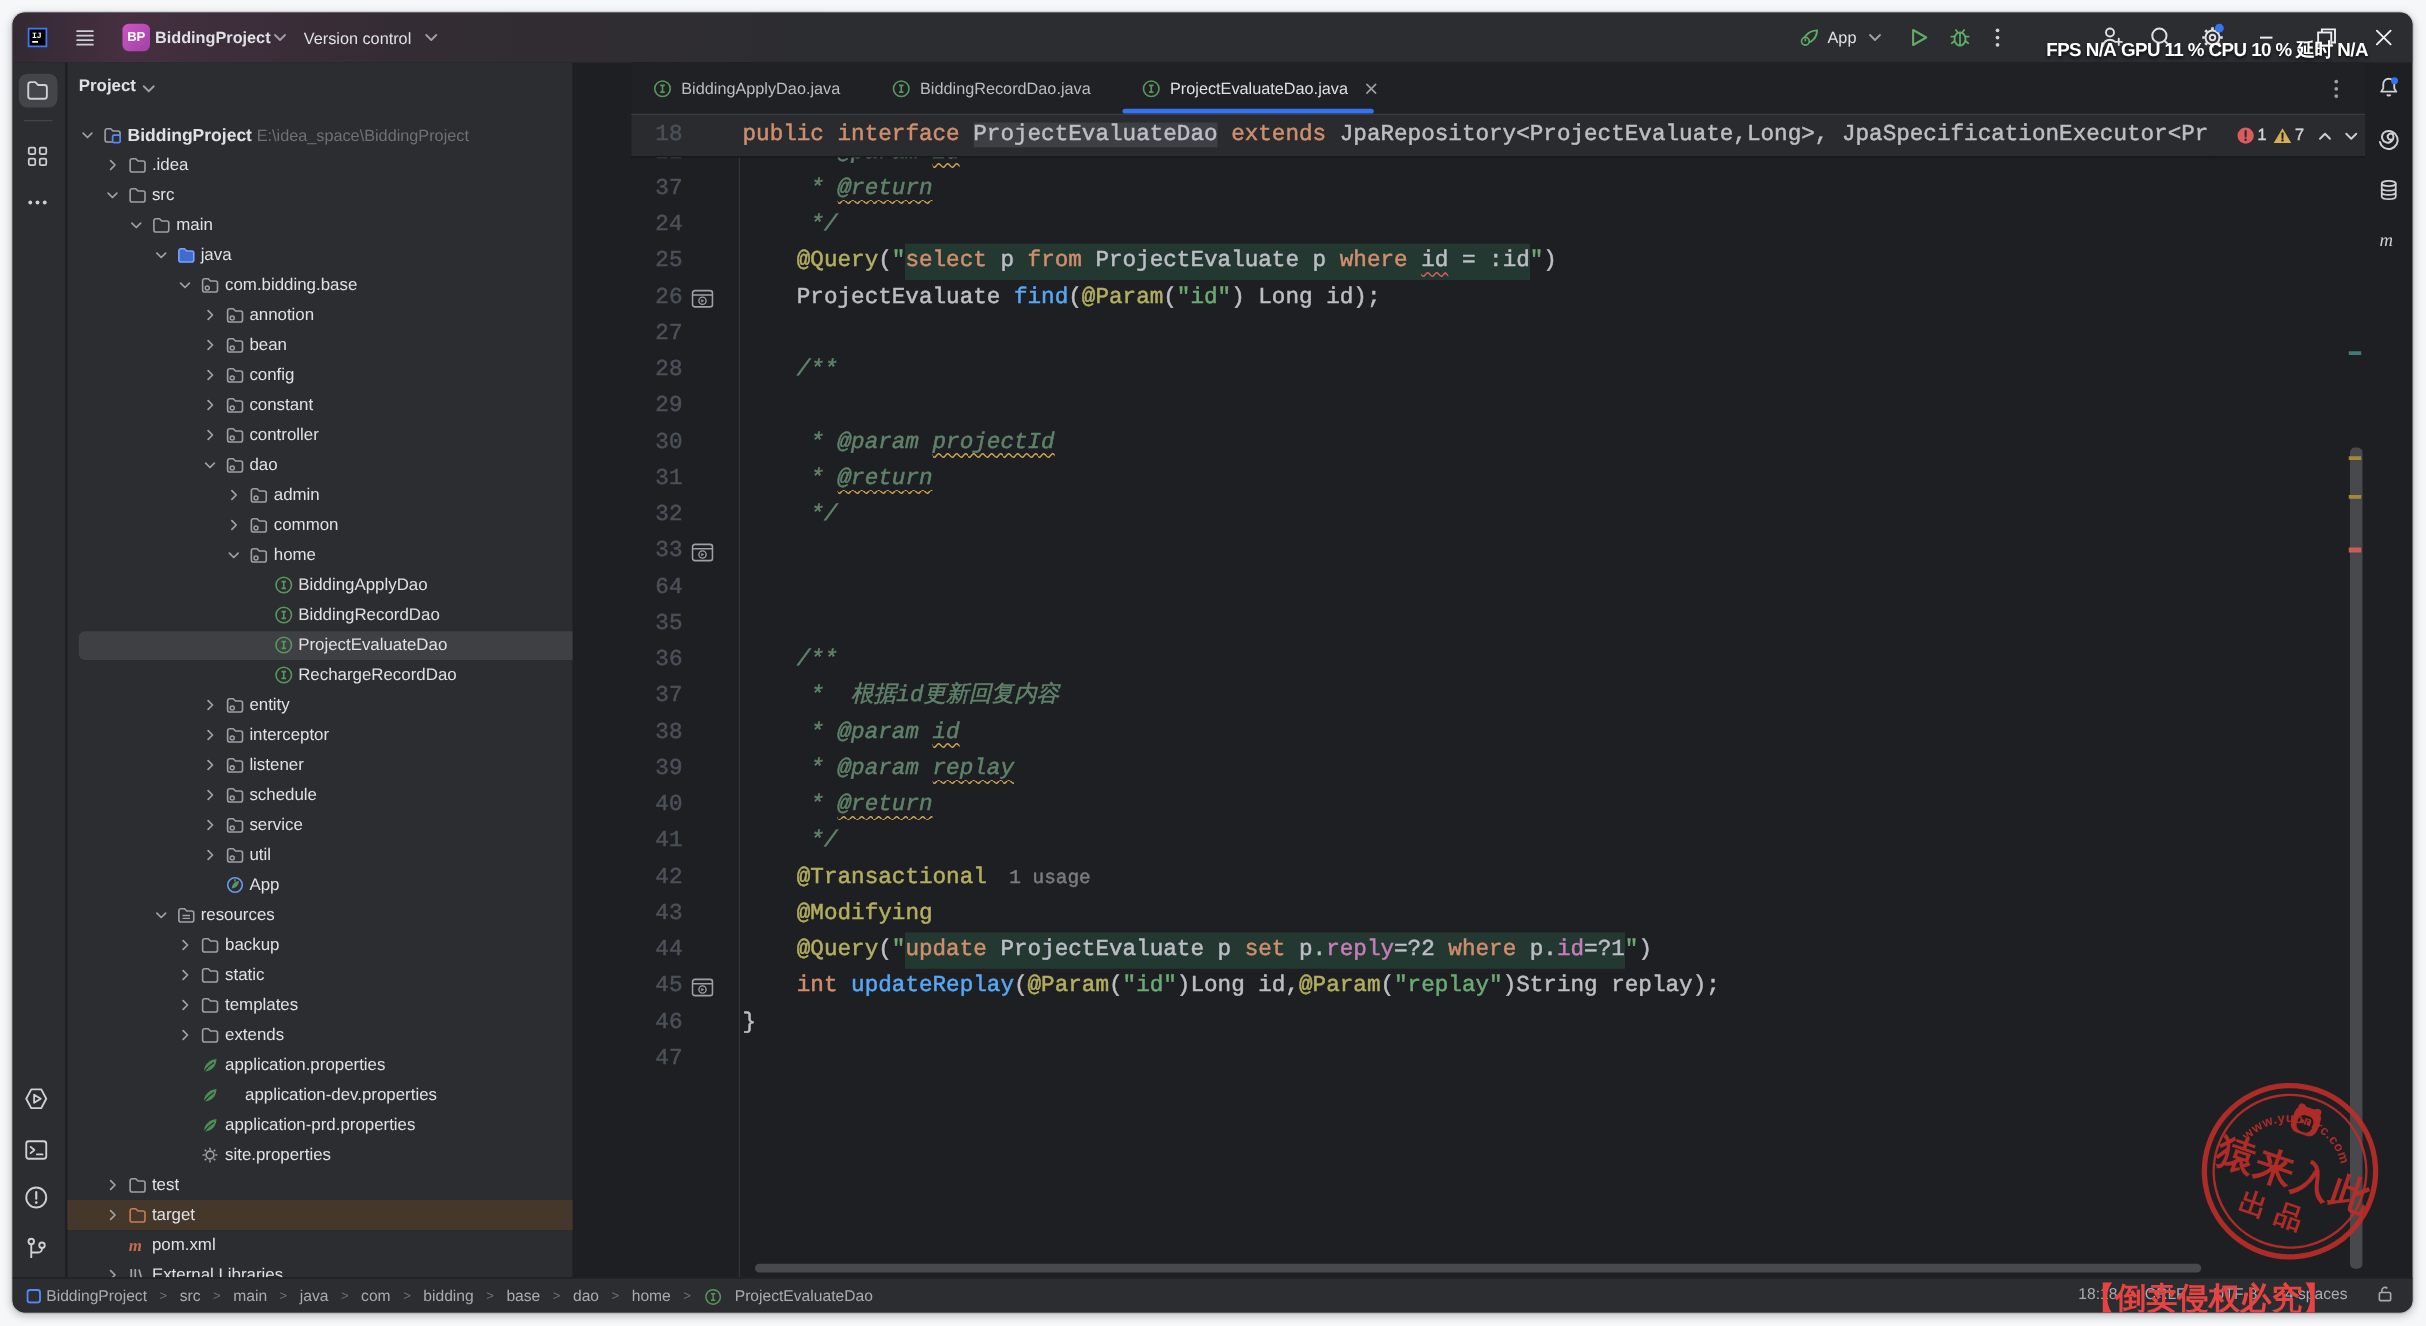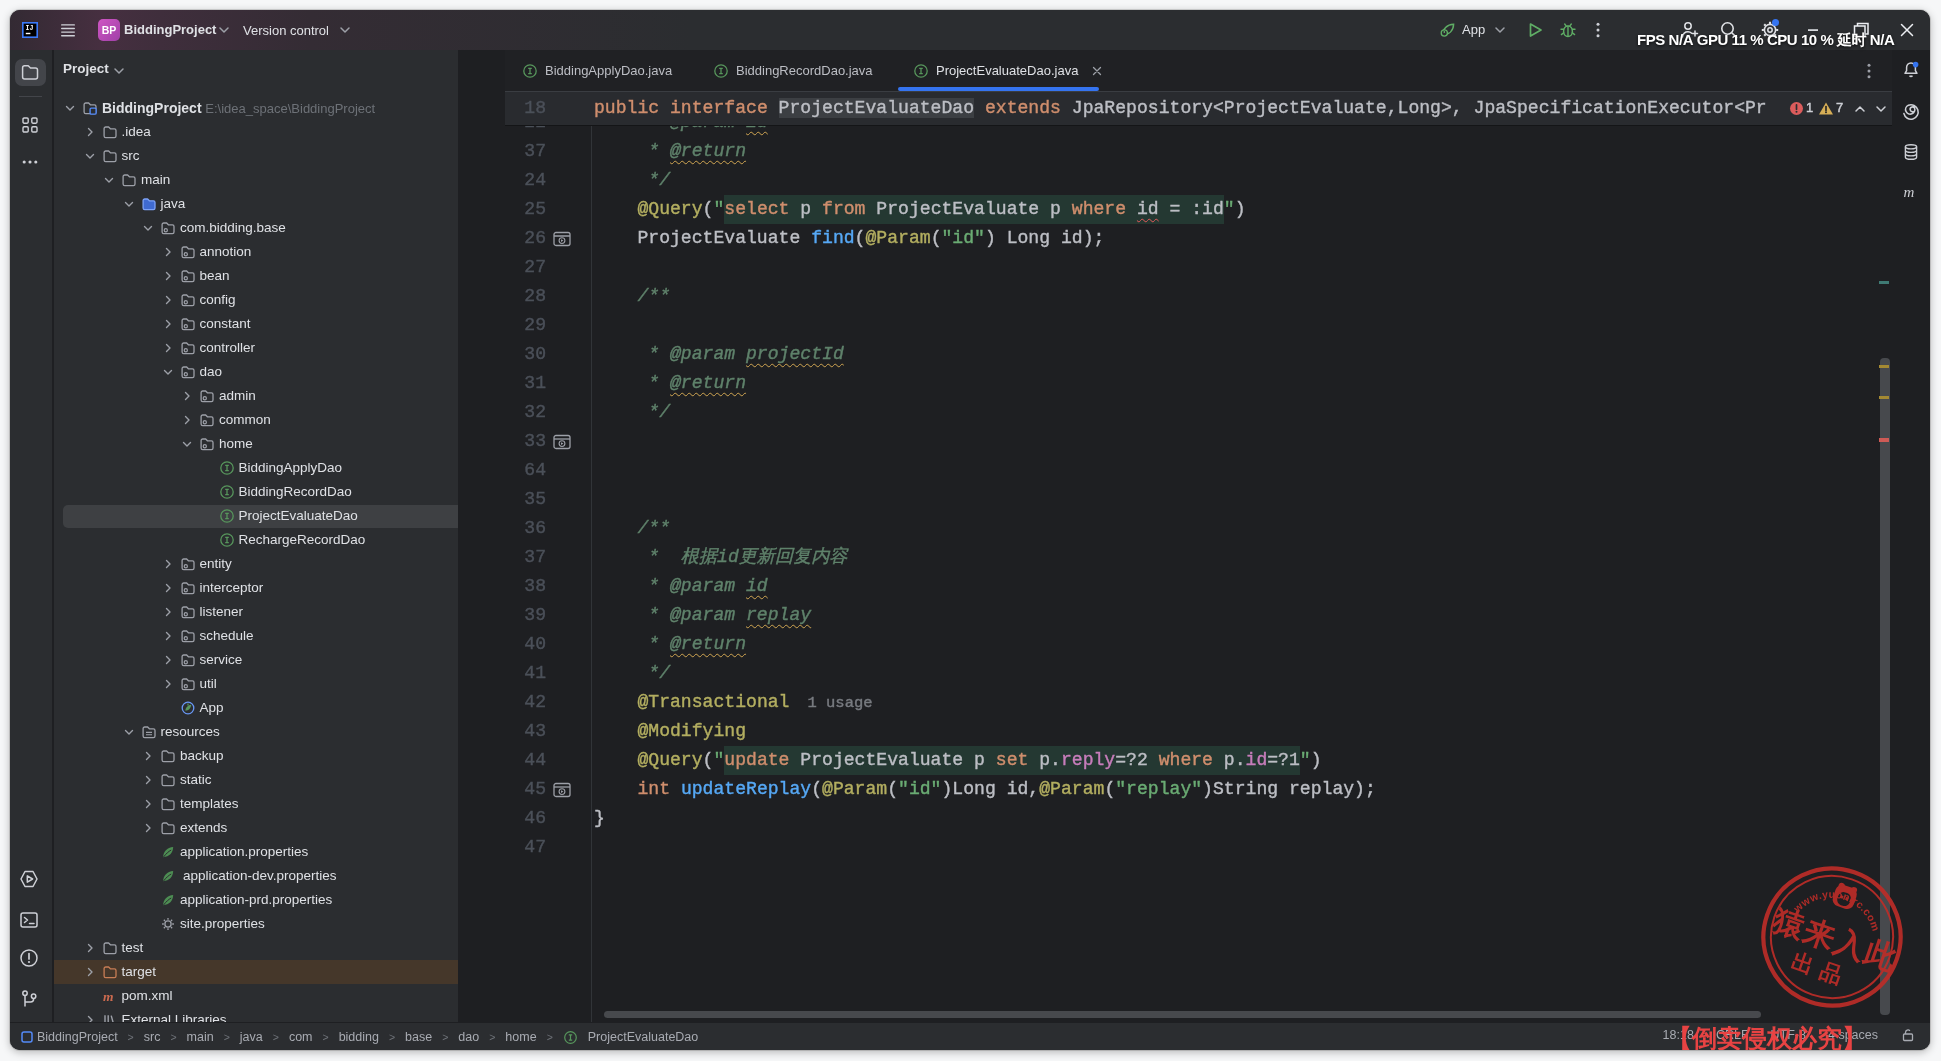--- a/index.html
+++ b/index.html
@@ -372,21 +372,21 @@
 <div class="trow" style="left:170.0px;top:806px">extends</div>
 <div style="position:absolute;left:150.0px;top:834px;width:16px;height:16px"><svg width="16" height="16" viewBox="0 0 16 16" style="">
               <path d="M3.2 13.2 C3 8.2 7.2 3.6 13.2 3.1 C13 9 9.2 13 3.2 13.2 Z" fill="#4d8d53"></path>
               <path d="M3.4 13.2 C6.2 9.5 8.4 7.6 11.2 6" stroke="#2b2d30" stroke-width="1" fill="none"></path>
             </svg></div>
 <div class="trow" style="left:170.0px;top:830px">application.properties</div>
 <div style="position:absolute;left:150.0px;top:858px;width:16px;height:16px"><svg width="16" height="16" viewBox="0 0 16 16" style="">
               <path d="M3.2 13.2 C3 8.2 7.2 3.6 13.2 3.1 C13 9 9.2 13 3.2 13.2 Z" fill="#4d8d53"></path>
               <path d="M3.4 13.2 C6.2 9.5 8.4 7.6 11.2 6" stroke="#2b2d30" stroke-width="1" fill="none"></path>
             </svg></div>
-<div class="trow" style="left:173px;top:854px">application-dev.properties</div>
+<div class="trow" style="left:186px;top:854px">application-dev.properties</div>
 <div style="position:absolute;left:150.0px;top:882px;width:16px;height:16px"><svg width="16" height="16" viewBox="0 0 16 16" style="">
               <path d="M3.2 13.2 C3 8.2 7.2 3.6 13.2 3.1 C13 9 9.2 13 3.2 13.2 Z" fill="#4d8d53"></path>
               <path d="M3.4 13.2 C6.2 9.5 8.4 7.6 11.2 6" stroke="#2b2d30" stroke-width="1" fill="none"></path>
             </svg></div>
 <div class="trow" style="left:170.0px;top:878px">application-prd.properties</div>
 <div style="position:absolute;left:150.0px;top:906px;width:16px;height:16px"><svg width="16" height="16" viewBox="0 0 16 16" style="">
               <circle cx="8" cy="8" r="3.1" fill="none" stroke="#9da0a8" stroke-width="1.3"></circle>
               <line x1="13.90" y1="8.00" x2="12.20" y2="8.00" stroke="#9da0a8" stroke-width="1.3"></line>
               <line x1="12.17" y1="12.17" x2="10.97" y2="10.97" stroke="#9da0a8" stroke-width="1.3"></line>
               <line x1="8.00" y1="13.90" x2="8.00" y2="12.20" stroke="#9da0a8" stroke-width="1.3"></line>

